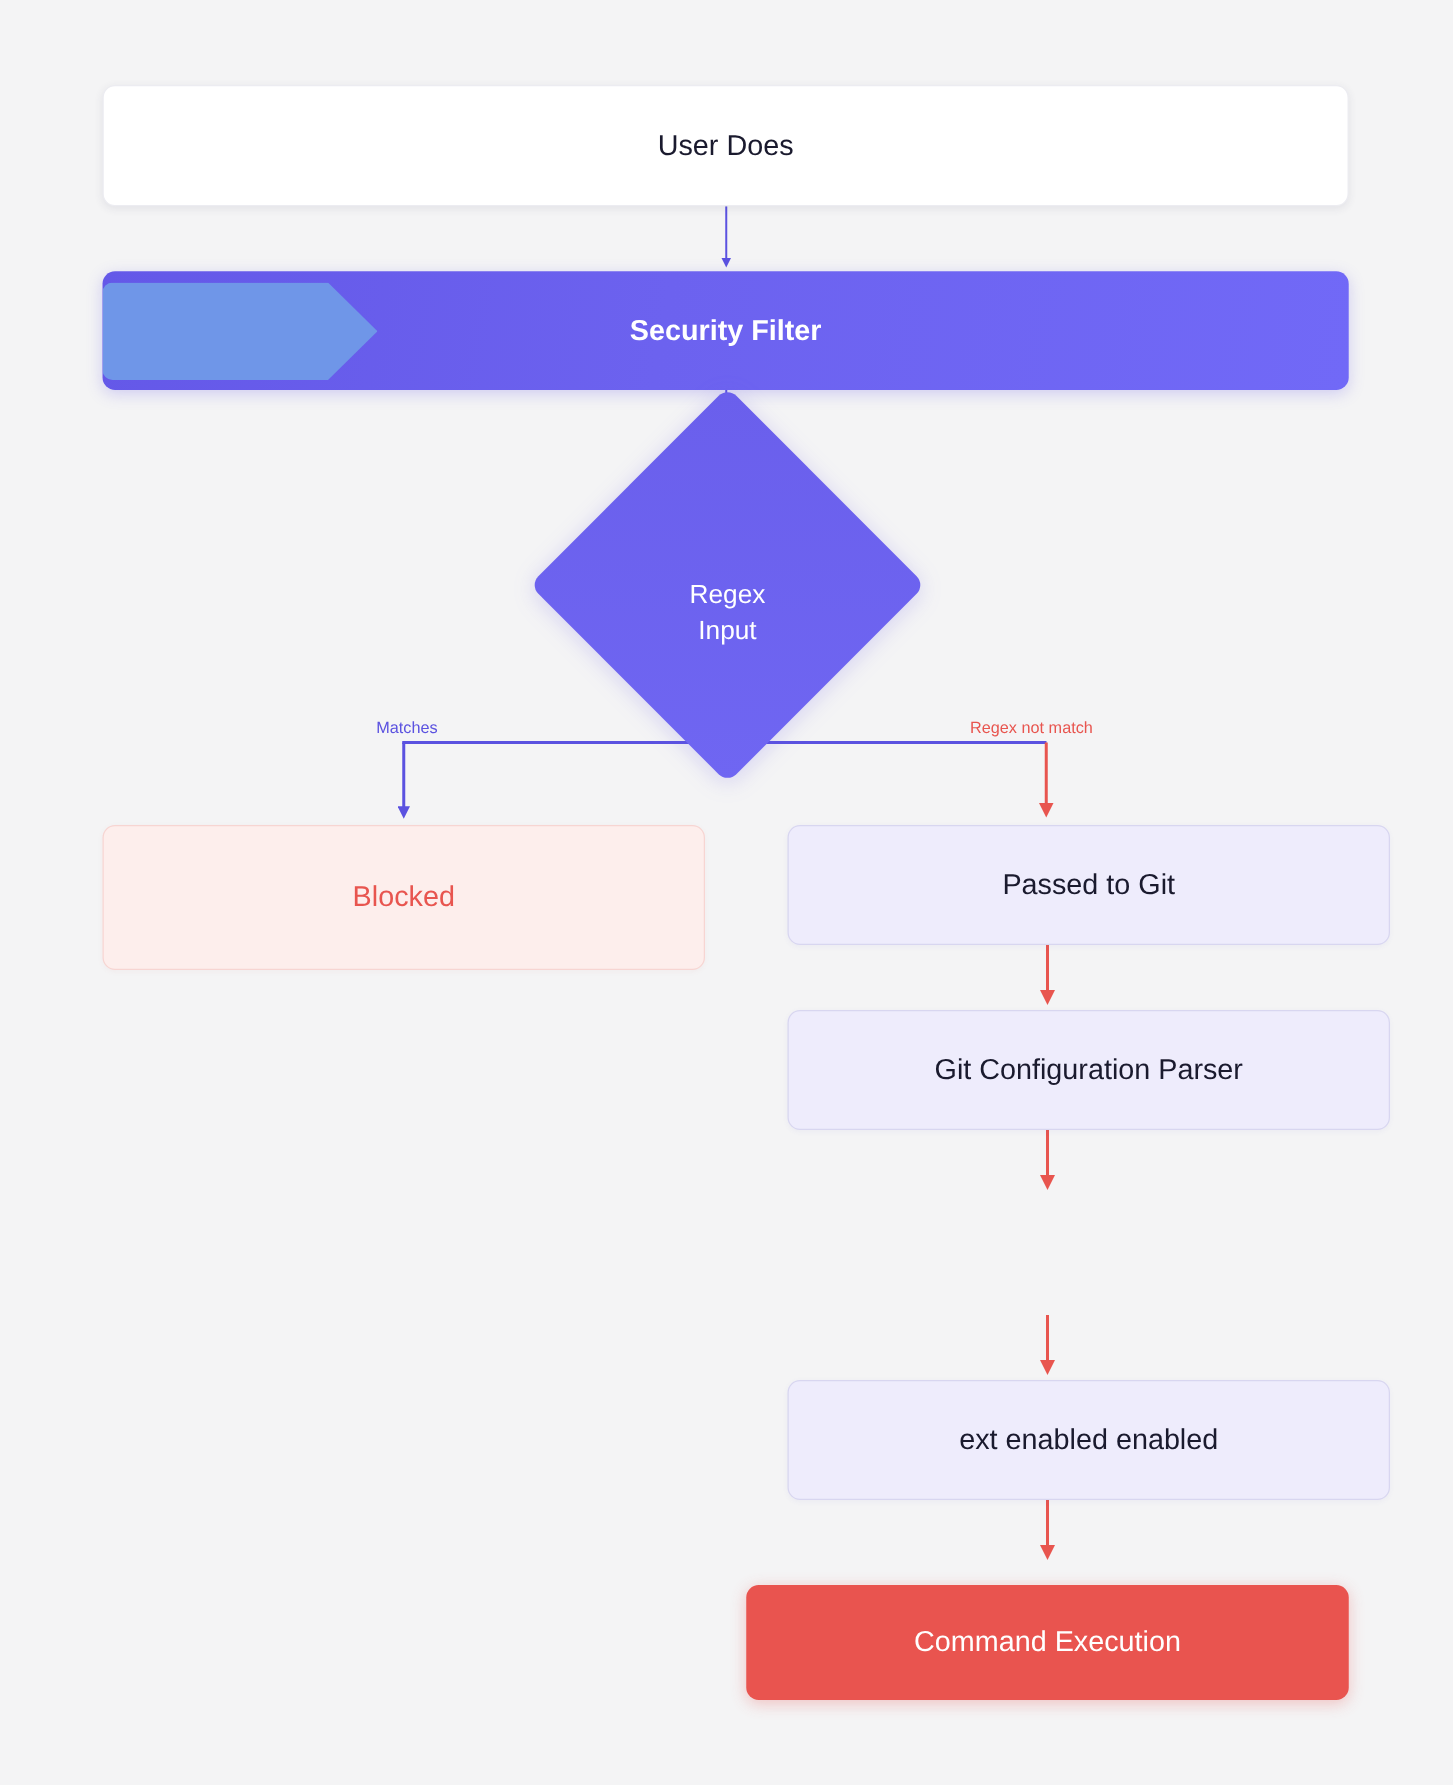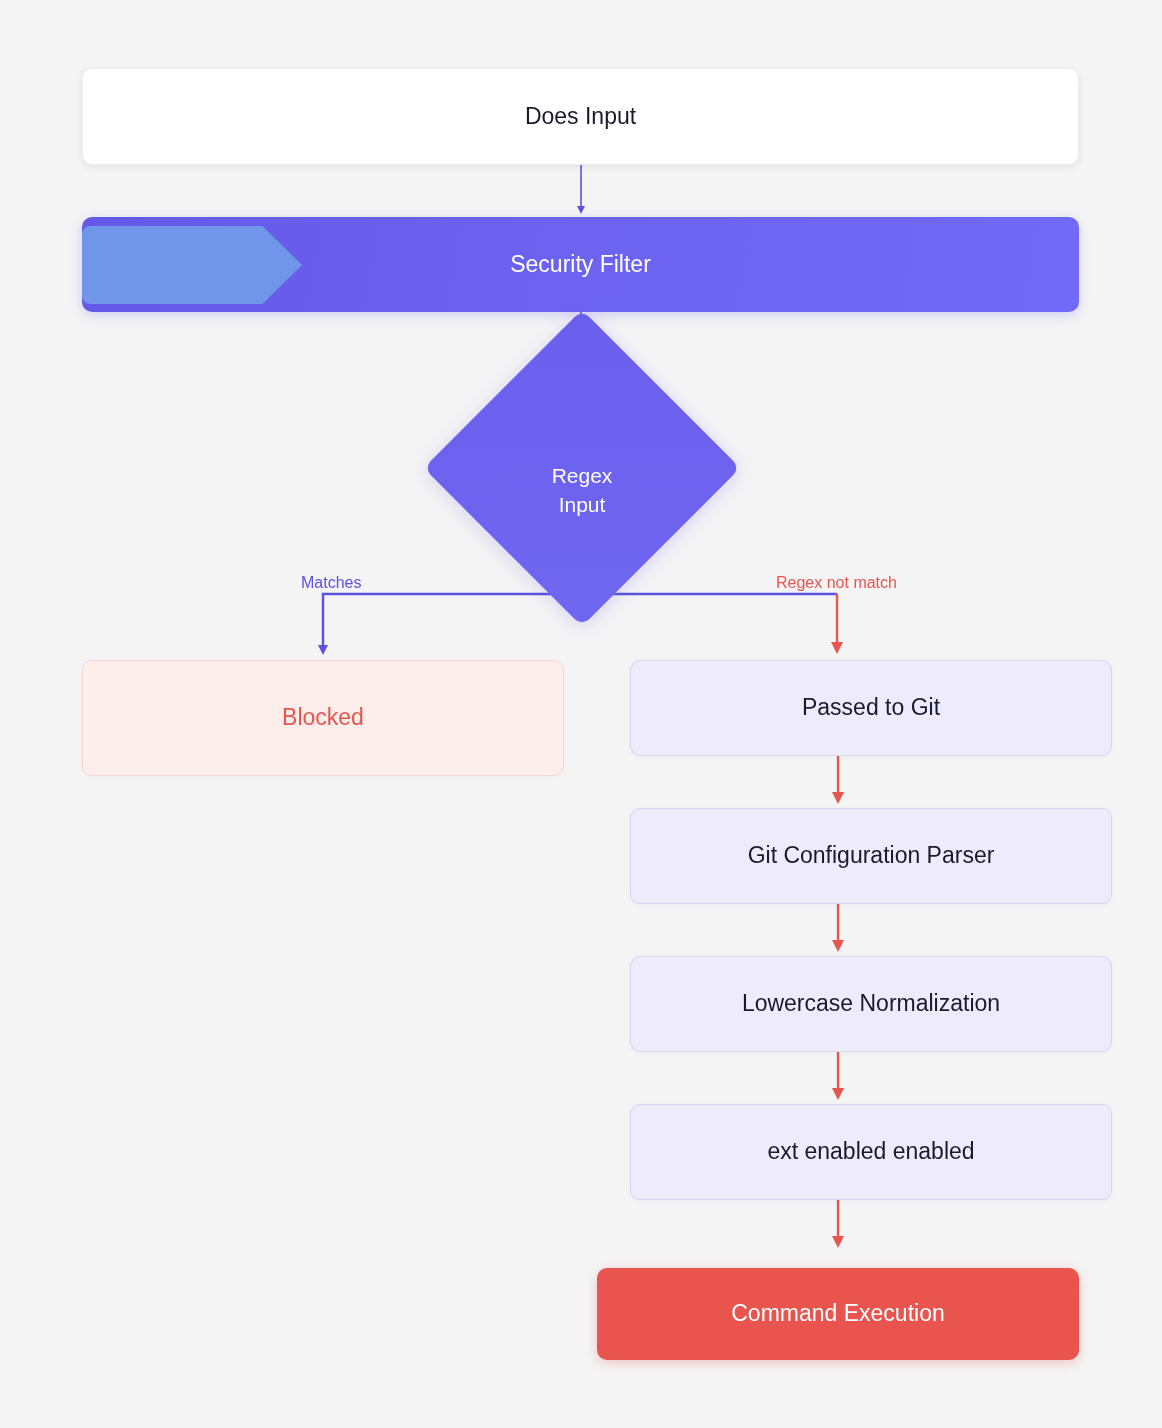--- a/index.html
+++ b/index.html
@@ -54,21 +54,21 @@
     left: 82px;
     top: 217px;
     width: 997px;
     height: 95px;
     background: linear-gradient(100deg, #6458e8 0%, #6c62ef 45%, #7169f7 100%);
     border-radius: 10px;
     color: #ffffff;
     box-shadow: 0 3px 12px rgba(100,88,232,0.25);
     overflow: hidden;
   }
-  .node-filter .label { position: relative; z-index: 3; }
+  .node-filter .label { position: relative; z-index: 3; font-weight: bold; }
   .filter-chevron {
     position: absolute;
     left: 0;
     top: 9px;
     width: 220px;
     height: 78px;
     background: #6f96e8;
     clip-path: polygon(0 0, 82% 0, 100% 50%, 82% 100%, 0 100%);
     border-top-left-radius: 8px;
     border-bottom-left-radius: 8px;
@@ -132,21 +132,21 @@
     height: 92px;
     background: #e9544f;
     border-radius: 10px;
     color: #ffffff;
     box-shadow: 0 3px 12px rgba(233,84,79,0.30);
     margin-top: 16px;
   }
   
   .edge-label {
     position: absolute;
-    font-size: 16px;
+    font-size: 13px;
     white-space: nowrap;
   }
   .edge-label-matches {
     left: 301px;
     top: 574px;
     color: #5b52e0;
   }
   .edge-label-nomatch {
     left: 776px;
     top: 574px;
@@ -190,21 +190,21 @@
     <path d="M838,1052 L838,1094" stroke="#e8554f" stroke-width="2.4" fill="none" marker-end="url(#arrow-red)"></path>
 
     <path d="M838,1200 L838,1242" stroke="#e8554f" stroke-width="2.4" fill="none" marker-end="url(#arrow-red)"></path>
   </svg>
 
   <div class="edge-label edge-label-matches">Matches</div>
 
   <div class="edge-label edge-label-nomatch">Regex not match</div>
 
   <div class="node node-start">
-    <span class="label">Does Input</span>
+    <span class="label">User Does</span>
   </div>
 
   <div class="node node-filter">
     <div class="filter-chevron"></div>
     <span class="label">Security Filter</span>
   </div>
 
   <div class="node node-diamond">
     <div class="diamond-shape"></div>
     <span class="label">
@@ -218,23 +218,20 @@
   </div>
 
   <div class="node node-proc p1">
     <span class="label">Passed to Git</span>
   </div>
 
   <div class="node node-proc p2">
     <span class="label">Git Configuration Parser</span>
   </div>
 
-  <div class="node node-proc p3">
-    <span class="label">Lowercase Normalization</span>
-  </div>
 
   <div class="node node-proc p4">
     <span class="label">ext enabled enabled</span>
   </div>
 
   <div class="node node-exec">
     <span class="label">Command Execution</span>
   </div>
 
 </div>

